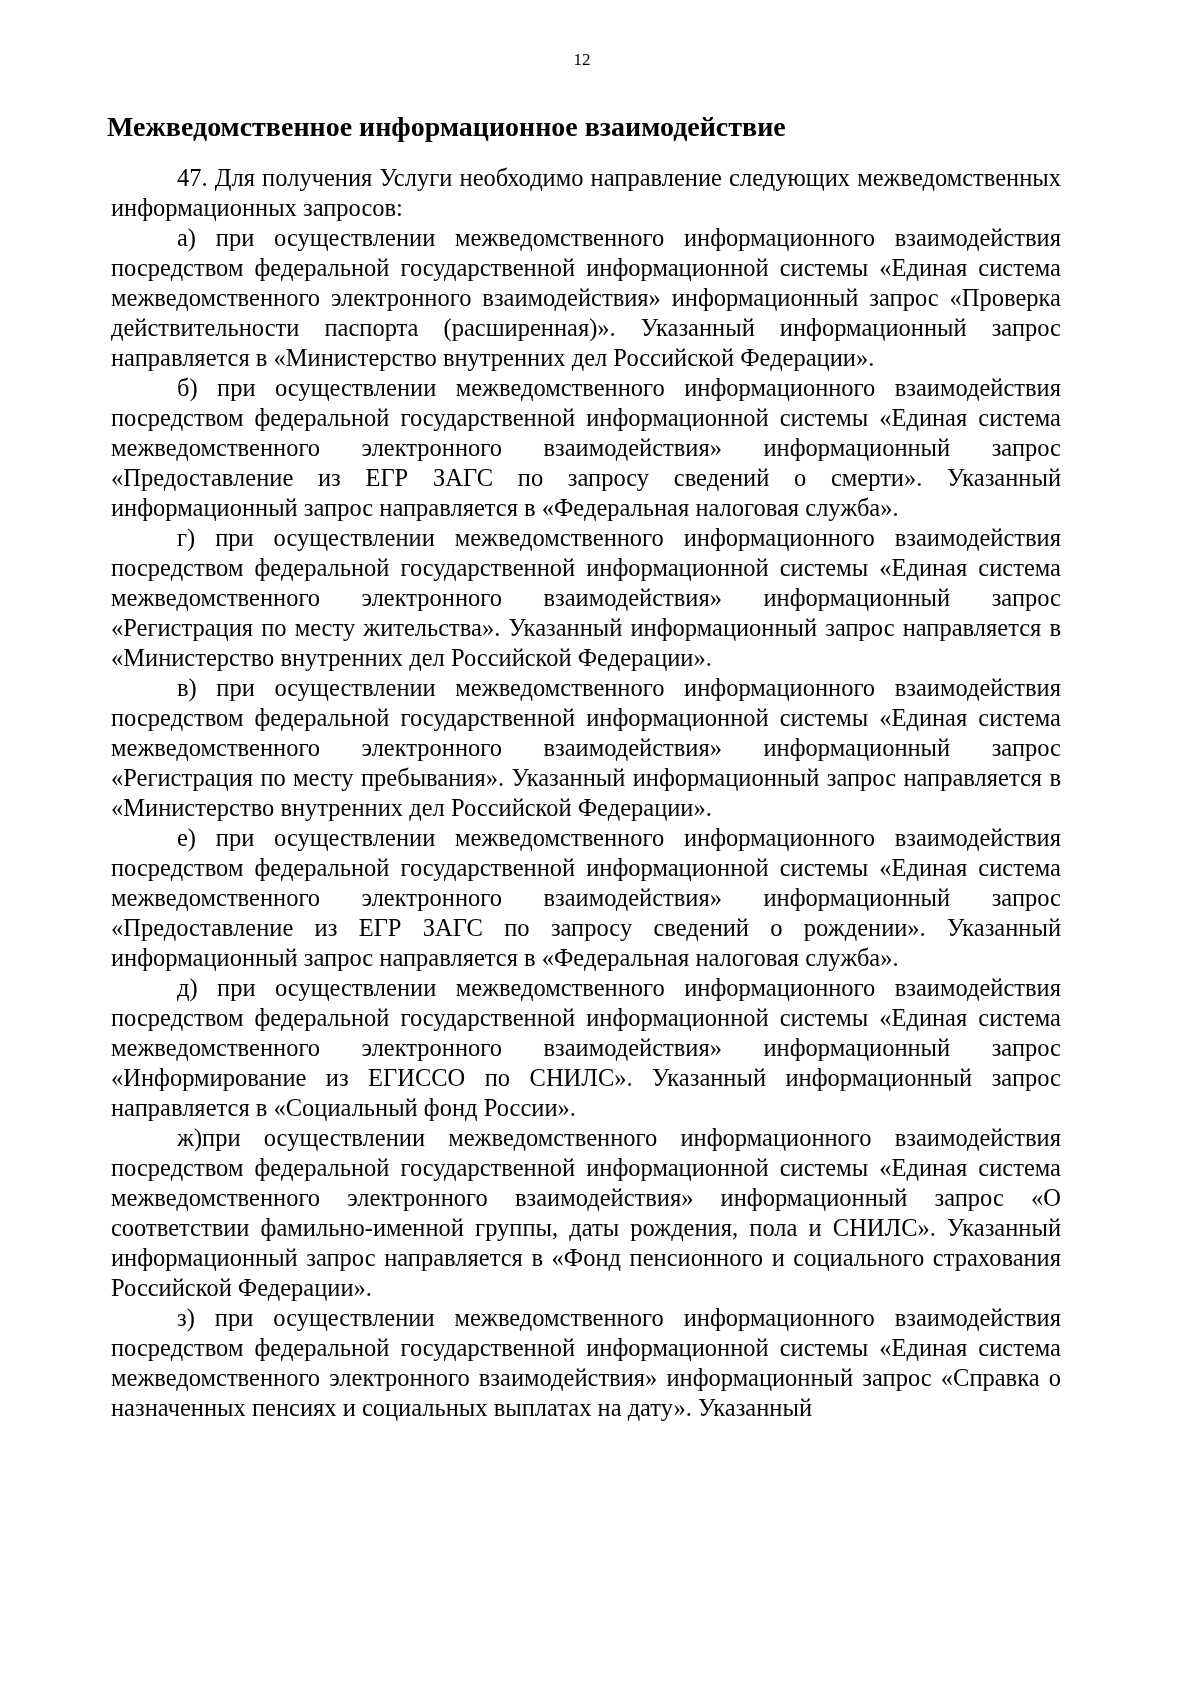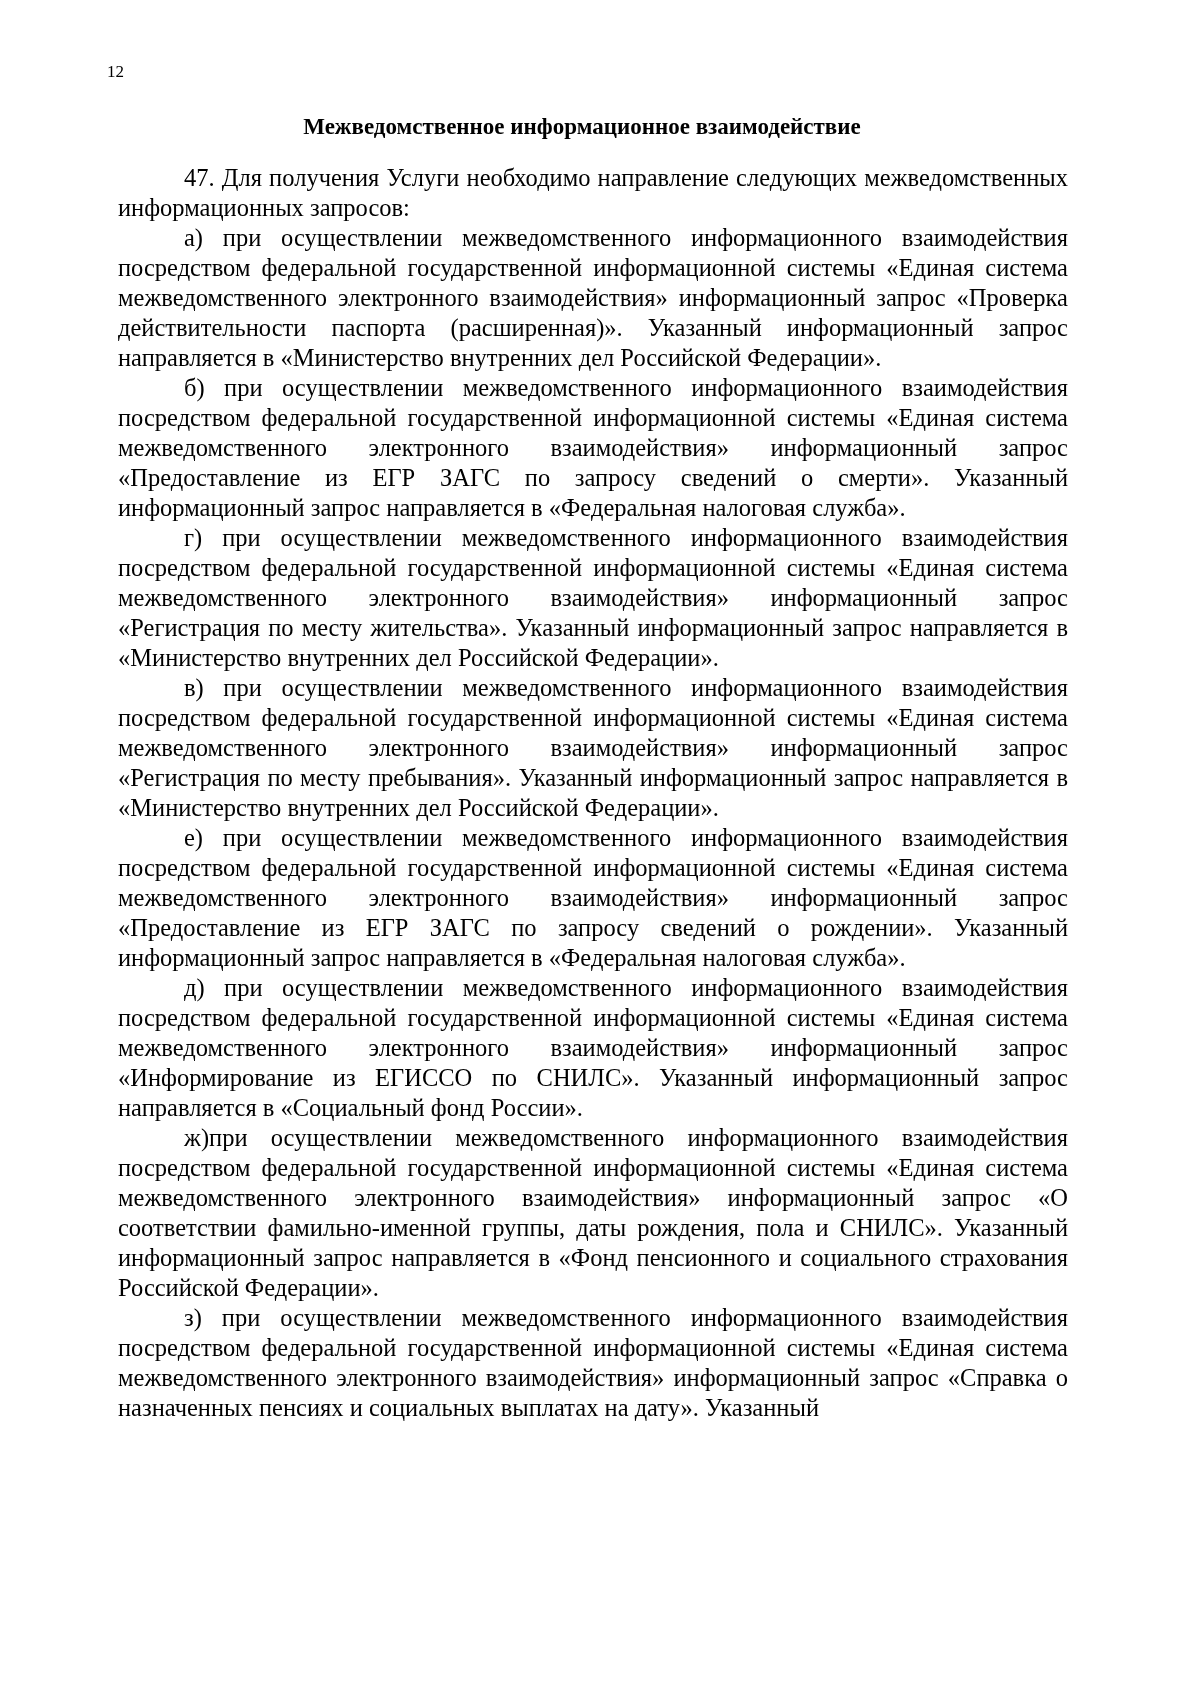--- a/index.html
+++ b/index.html
@@ -3,28 +3,28 @@
   <meta charset="utf-8">
   <style>
     html, body { margin: 0; padding: 0; background: #ffffff; }
     body { width: 1200px; height: 1697px; position: relative; overflow: hidden; }
     .page {
       position: absolute; left: 107px; top: 0; width: 950px;
       font-family: "Liberation Serif", serif; color: #000;
       font-size: 24.5px; line-height: 30px;
     }
     .page-number {
-      position: absolute; top: 62px; left: 0; width: 950px;
-      font-size: 17px; line-height: 20px;
+      position: absolute; top: 50px; left: 0; width: 950px;
+      text-align: center; font-size: 17px; line-height: 20px;
     }
     .section-title {
       position: absolute; top: 112px; left: 0; width: 950px;
-      text-align: center; font-weight: bold; font-size: 23px; line-height: 30px;
+      font-weight: bold; font-size: 28px; line-height: 30px;
     }
-    .body { position: absolute; top: 163px; left: 11px; width: 950px; }
+    .body { position: absolute; top: 163px; left: 4px; width: 950px; }
     .para { margin: 0; text-align: justify; text-indent: 66px; }
   </style>
 </head>
 <body>
 
 <div class="page">
   <div class="page-number">12</div>
   <div class="section-title">Межведомственное информационное взаимодействие</div>
   <div class="body">
     <p class="para">47. Для получения Услуги необходимо направление следующих межведомственных информационных запросов:</p>

